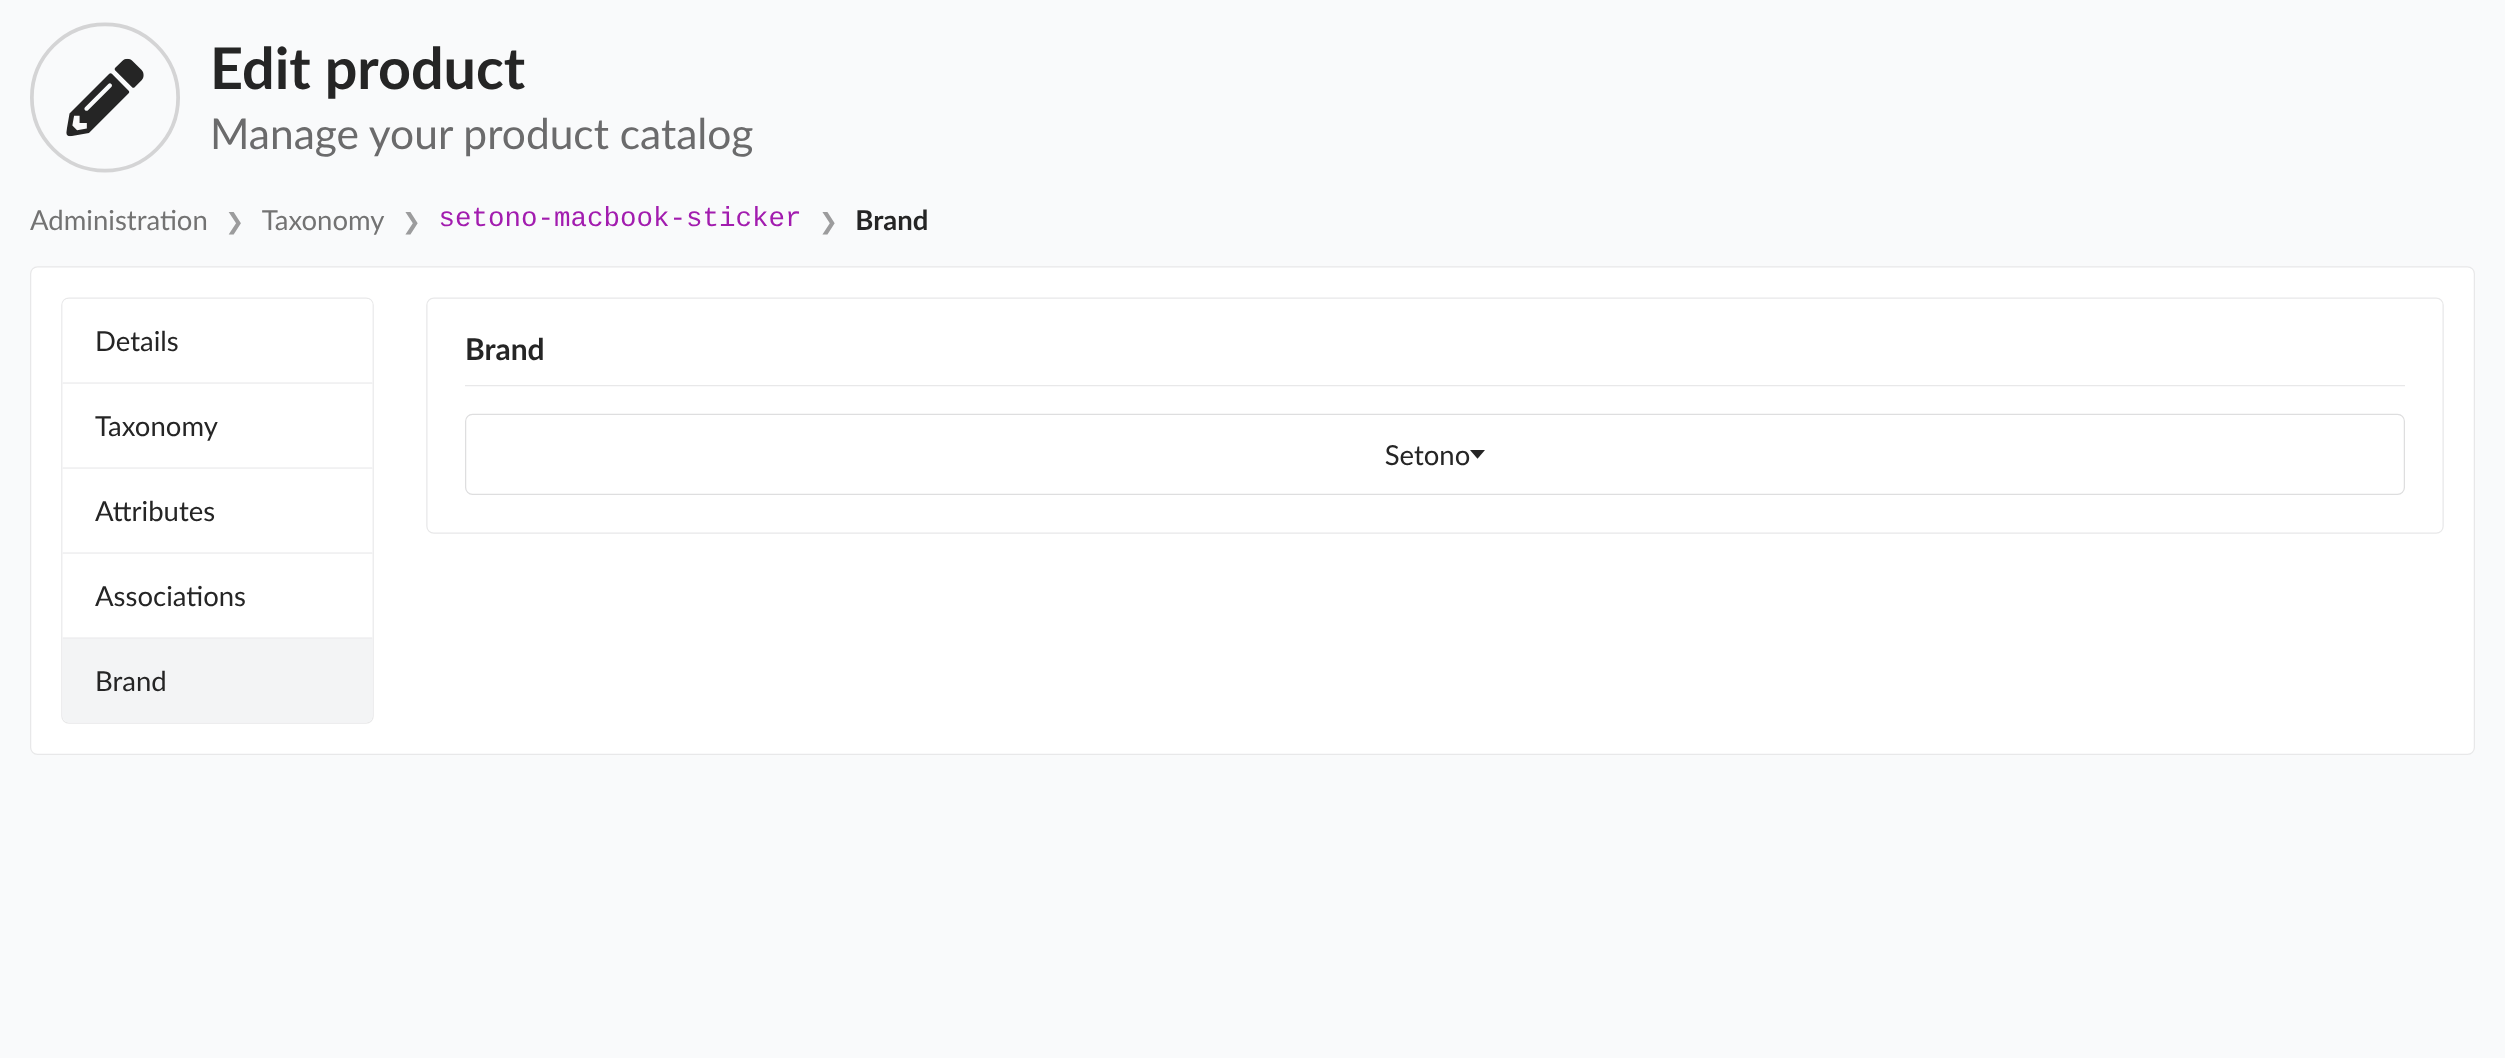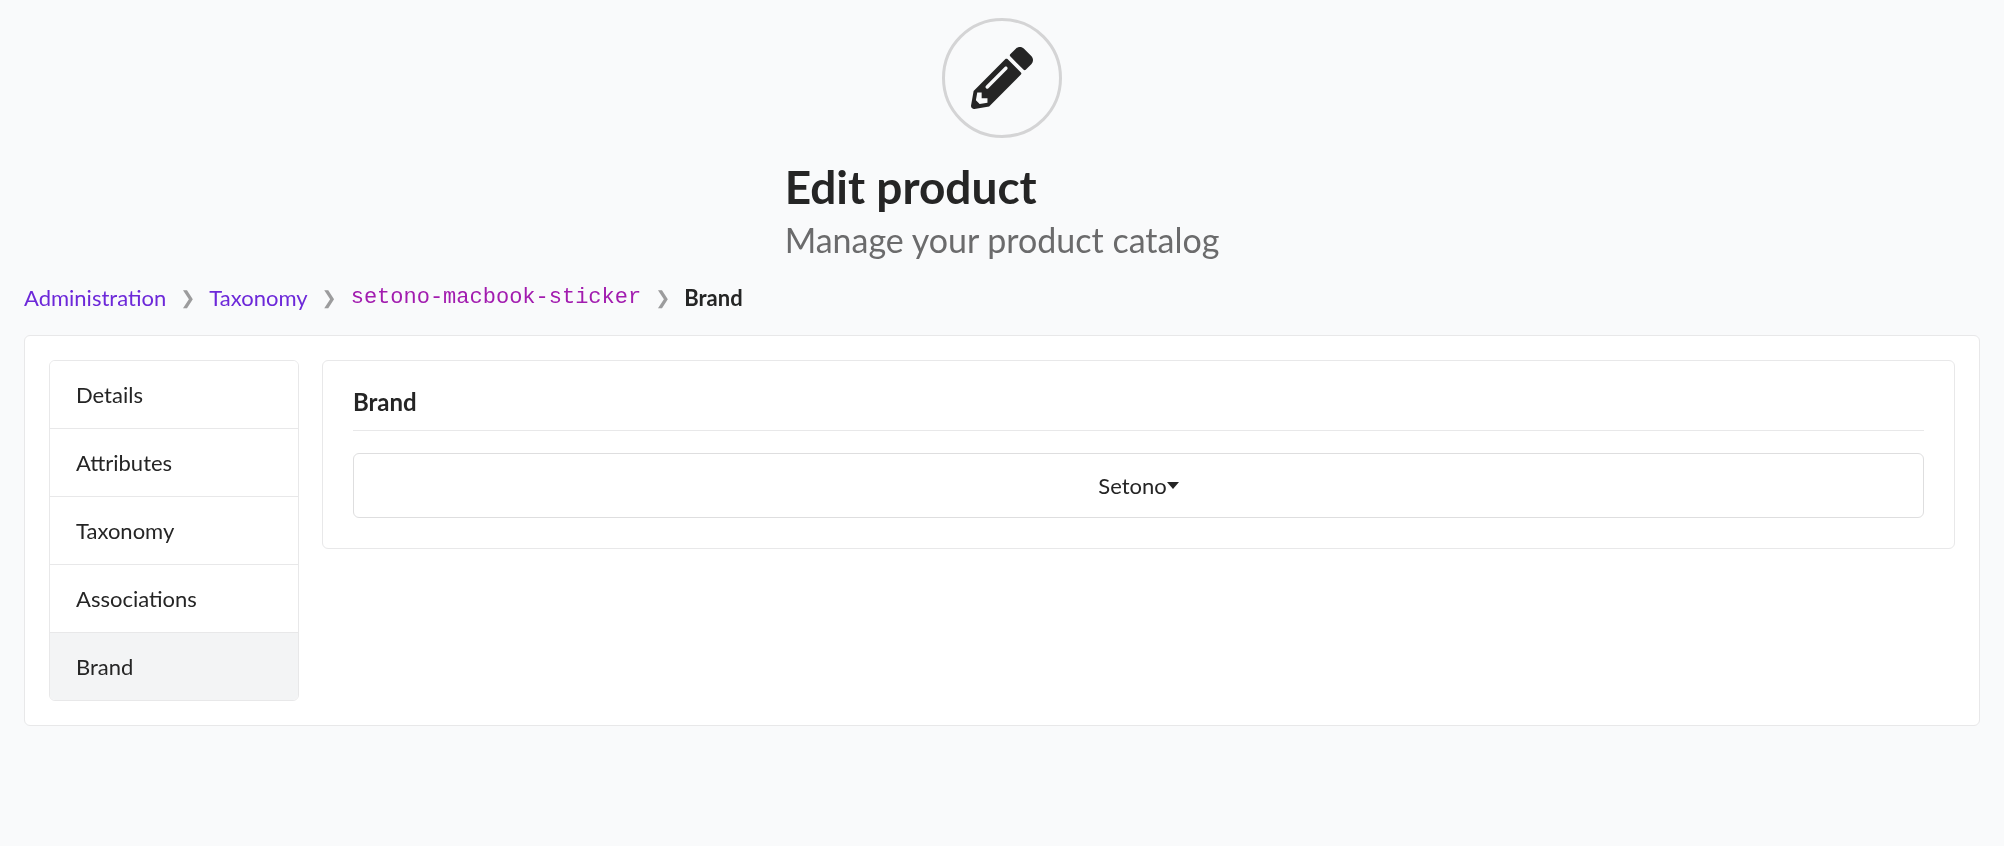--- a/index.html
+++ b/index.html
@@ -14,21 +14,20 @@
       font-size: 18px;
     }
     .page-wrap {
       padding: 18px 24px;
     }
     .header {
       display: flex;
       align-items: center;
       gap: 24px;
       margin-bottom: 24px;
-      flex-direction: column;
     }
     .icon-circle {
       width: 120px;
       height: 120px;
       border-radius: 50%;
       border: 3px solid #d4d4d5;
       display: flex;
       align-items: center;
       justify-content: center;
       flex-shrink: 0;
@@ -50,42 +49,42 @@
       margin-top: 6px;
     }
     .breadcrumb {
       display: flex;
       align-items: center;
       gap: 14px;
       font-size: 22px;
       margin-bottom: 24px;
     }
     .breadcrumb a {
-      color: #6d28d9;
+      color: #737373;
       text-decoration: none;
     }
     .breadcrumb .sep {
       color: #9c9c9d;
       font-size: 18px;
     }
     .breadcrumb .text-item {
       color: #a21caf;
       font-family: Liberation Mono, monospace;
     }
     .breadcrumb .current {
       font-weight: 700;
       color: #252525;
     }
     .content-area {
       background: #fff;
       border: 1px solid #e8e8e9;
       border-radius: 6px;
       padding: 24px;
       display: flex;
-      gap: 23px;
+      gap: 42px;
       align-items: flex-start;
     }
     .tabs {
       width: 250px;
       flex-shrink: 0;
       border: 1px solid #e8e8e9;
       border-radius: 6px;
       overflow: hidden;
     }
     .tab-item {
@@ -157,22 +156,22 @@
     <a href="#">Taxonomy</a>
     <span class="sep">❯</span>
     <span class="text-item">setono-macbook-sticker</span>
     <span class="sep">❯</span>
     <span class="current">Brand</span>
   </nav>
 
   <div class="content-area">
     <div class="tabs">
       <div class="tab-item"><span>Details</span></div>
+      <div class="tab-item"><span>Taxonomy</span></div>
       <div class="tab-item"><span>Attributes</span></div>
-      <div class="tab-item"><span>Taxonomy</span></div>
       <div class="tab-item"><span>Associations</span></div>
       <div class="tab-item active"><span>Brand</span></div>
     </div>
 
     <div class="main-panel">
       <div class="panel-title">Brand</div>
       <div class="select-field">
         <span>Setono</span>
         <span class="caret"></span>
       </div>

